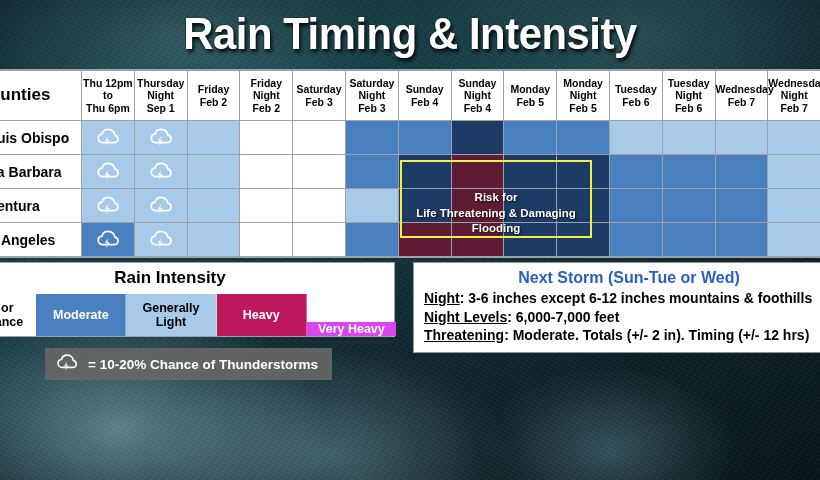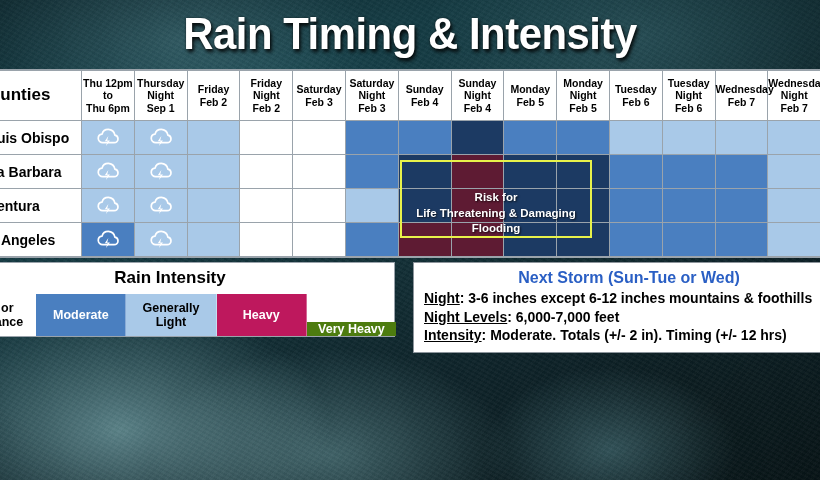--- a/index.html
+++ b/index.html
@@ -332,26 +332,33 @@
 
   <div class="legend">
     <div class="legend-title">Rain Intensity</div>
     <div class="legend-row">
         <div class="legend-cell" style="background: rgb(255, 255, 255); color: rgb(0, 0, 0); white-space: pre-line;">Little or
 No Chance</div>
         <div class="legend-cell" style="background: rgb(74, 127, 192); color: rgb(255, 255, 255); white-space: pre-line;">Moderate</div>
         <div class="legend-cell" style="background: rgb(169, 201, 232); color: rgb(0, 0, 0); white-space: pre-line;">Generally
 Light</div>
         <div class="legend-cell" style="background: #be185d; color: rgb(255, 255, 255); white-space: pre-line; text-align: right;">Heavy</div>
-        <div class="legend-cell" style="background: #4d7c0f; color: rgb(255, 255, 255); white-space: pre-line; margin-top: 28px;">Very Heavy</div>
+        <div class="legend-cell" style="background: #d946ef; color: rgb(255, 255, 255); white-space: pre-line; margin-top: 28px;">Very Heavy</div>
       </div>
   </div>
 
+  <div class="ts-note">
+    <span class="ts-icon"><svg viewBox="0 0 32 26" width="24" height="19.5" aria-hidden="true">
+          <path d="M9.6 19.2c-3.2 0-5.6-2.4-5.6-5.3 0-2.7 2-4.9 4.7-5.2C9.5 5.2 12.6 2.8 16.3 2.8c4.3 0 7.8 3.2 8.2 7.3 2.2.5 3.8 2.4 3.8 4.6 0 2.5-2.1 4.5-4.8 4.5z" fill="none" stroke="#ffffff" stroke-width="2.1" stroke-linejoin="round"></path>
+          <path d="M16.4 11.2l-4.3 6.2h3.3l-1.9 5.9 4.9-6.8h-3.4z" fill="#ffffff"></path>
+        </svg></span>
+    <span class="ts-note-text">= 10-20% Chance of Thunderstorms</span>
+  </div>
 
   <div class="storm-panel">
     <div class="storm-head">Next Storm (Sun-Tue or Wed)</div>
     <div>
         <div class="storm-line"><u>Night</u>: 3-6 inches except 6-12 inches mountains &amp; foothills</div>
         <div class="storm-line"><u>Night Levels</u>: 6,000-7,000 feet</div>
-        <div class="storm-line"><u>Intensity</u>: Moderate. Totals (+/- 2 in). Timing (+/- 12 hrs)</div>
+        <div class="storm-line"><u>Threatening</u>: Moderate. Totals (+/- 2 in). Timing (+/- 12 hrs)</div>
       </div>
   </div>
 </div>
 
 </body></html>

